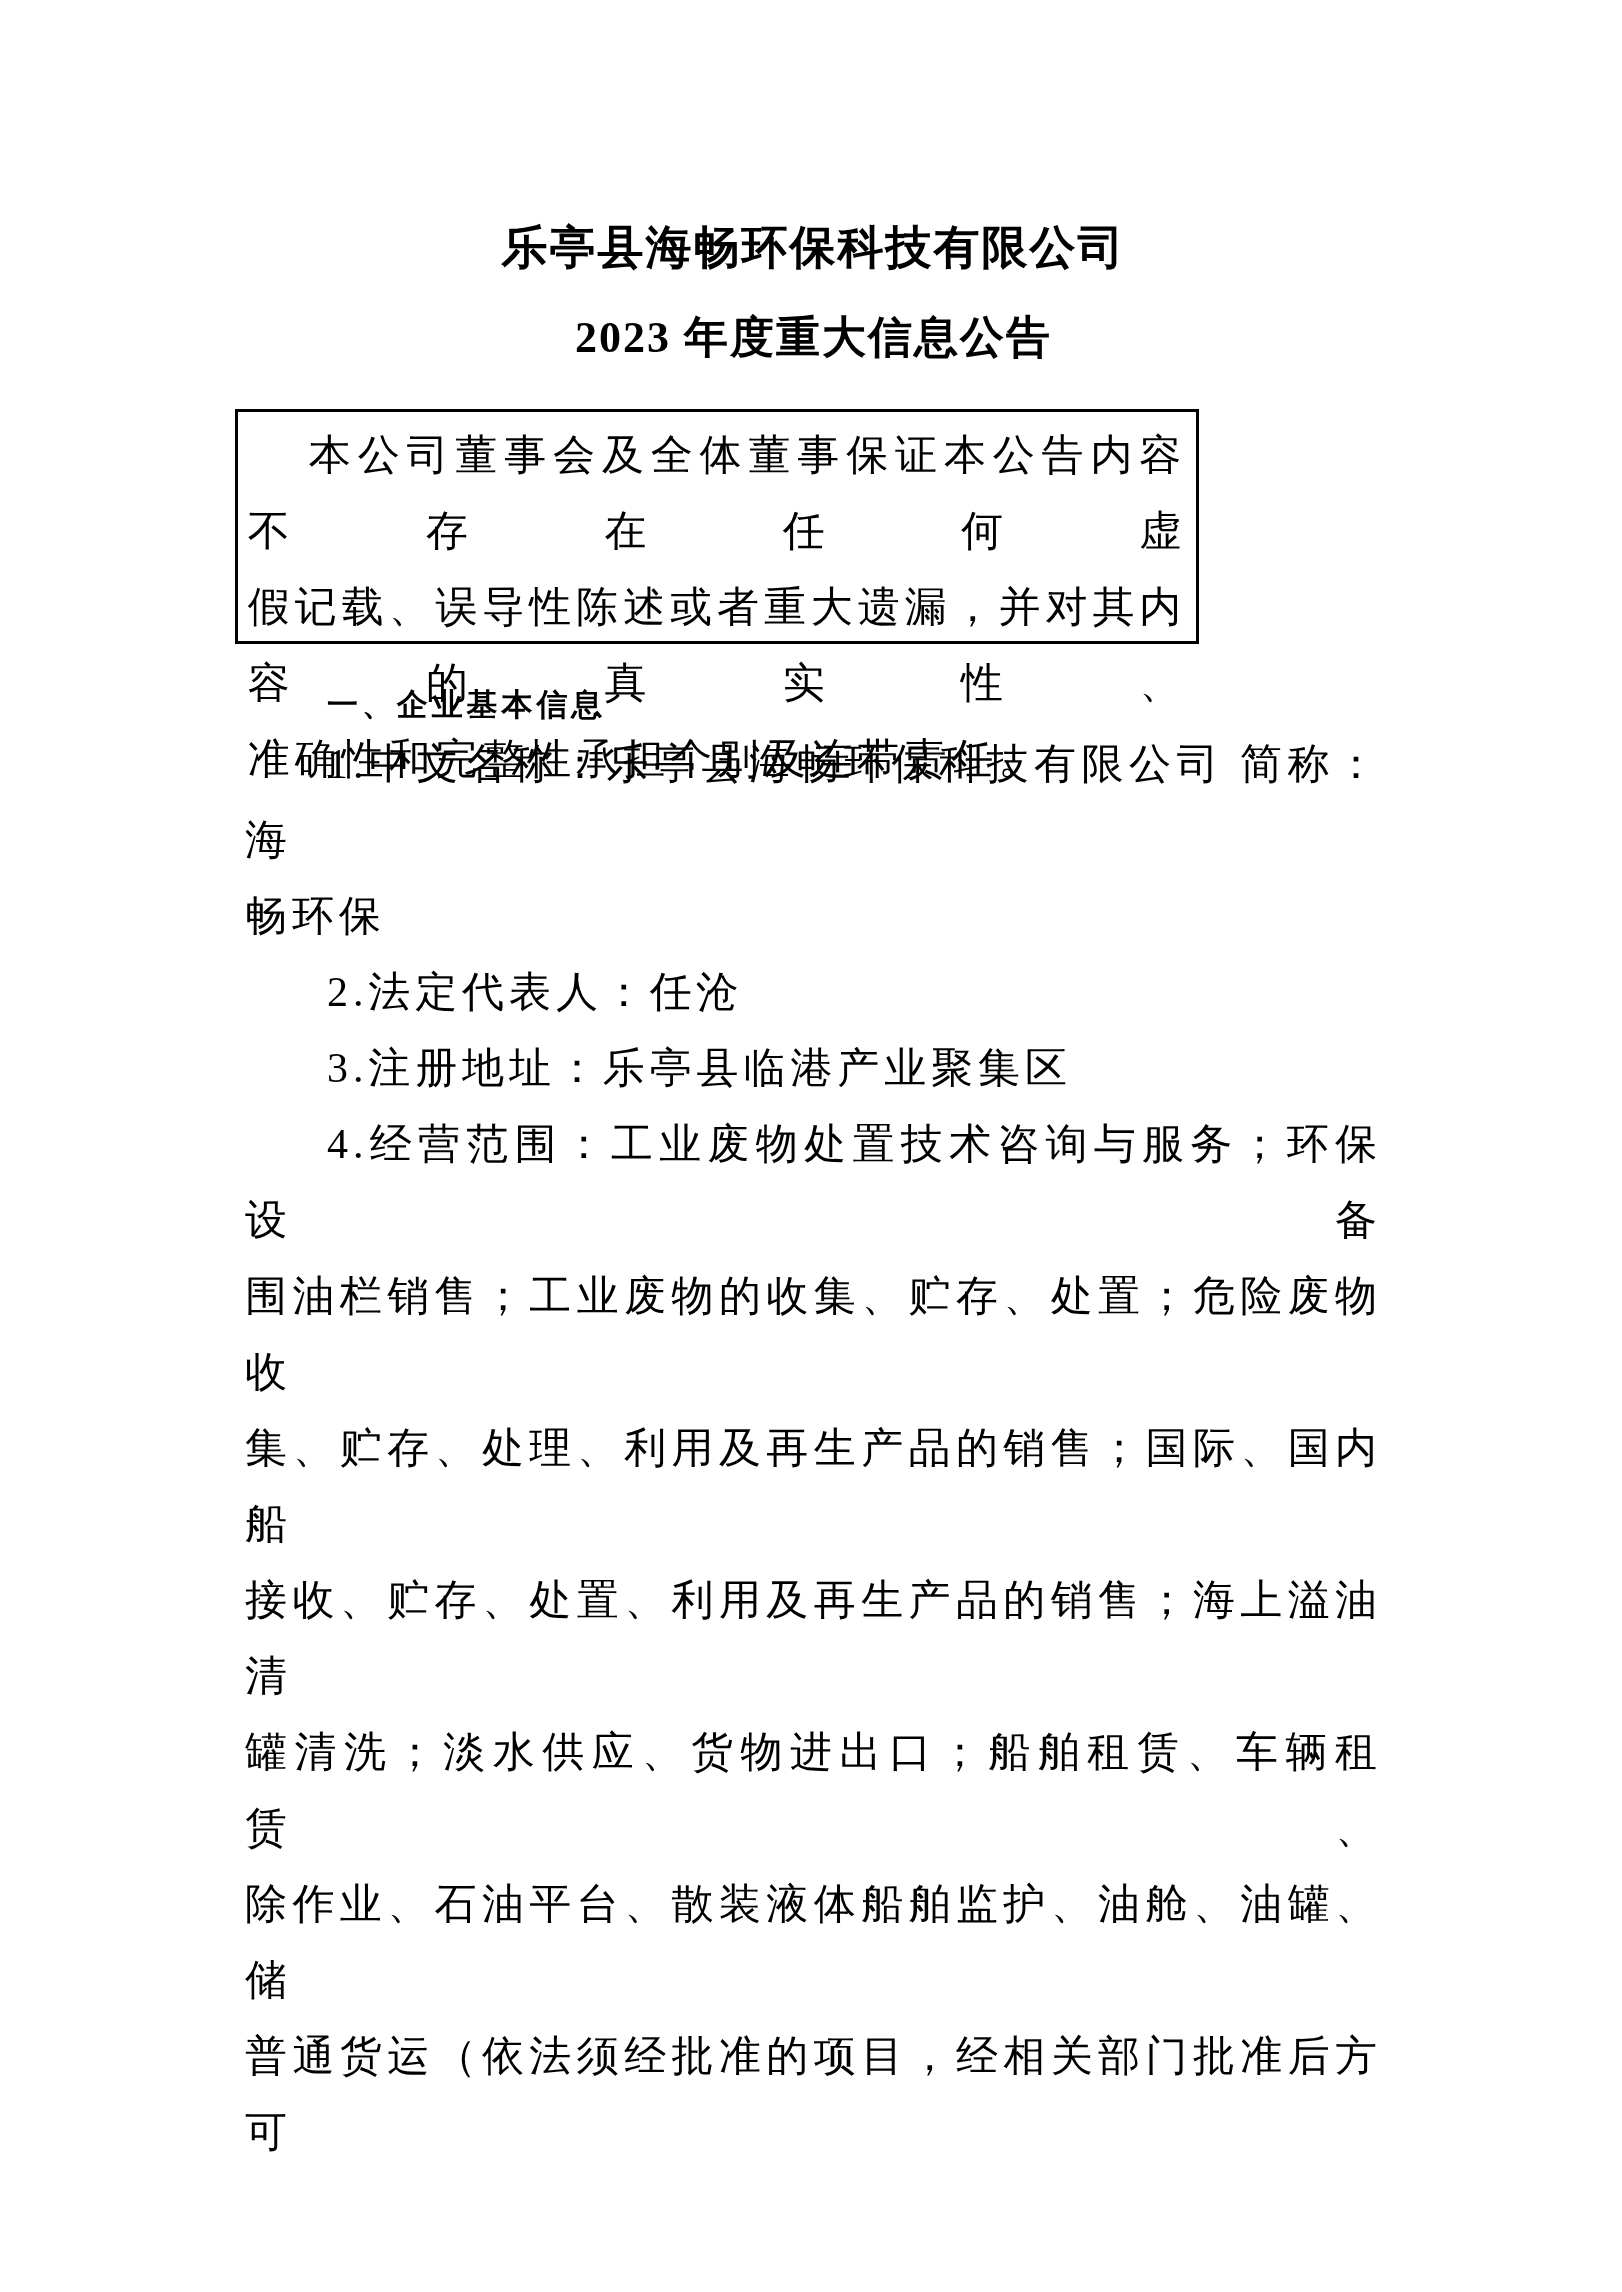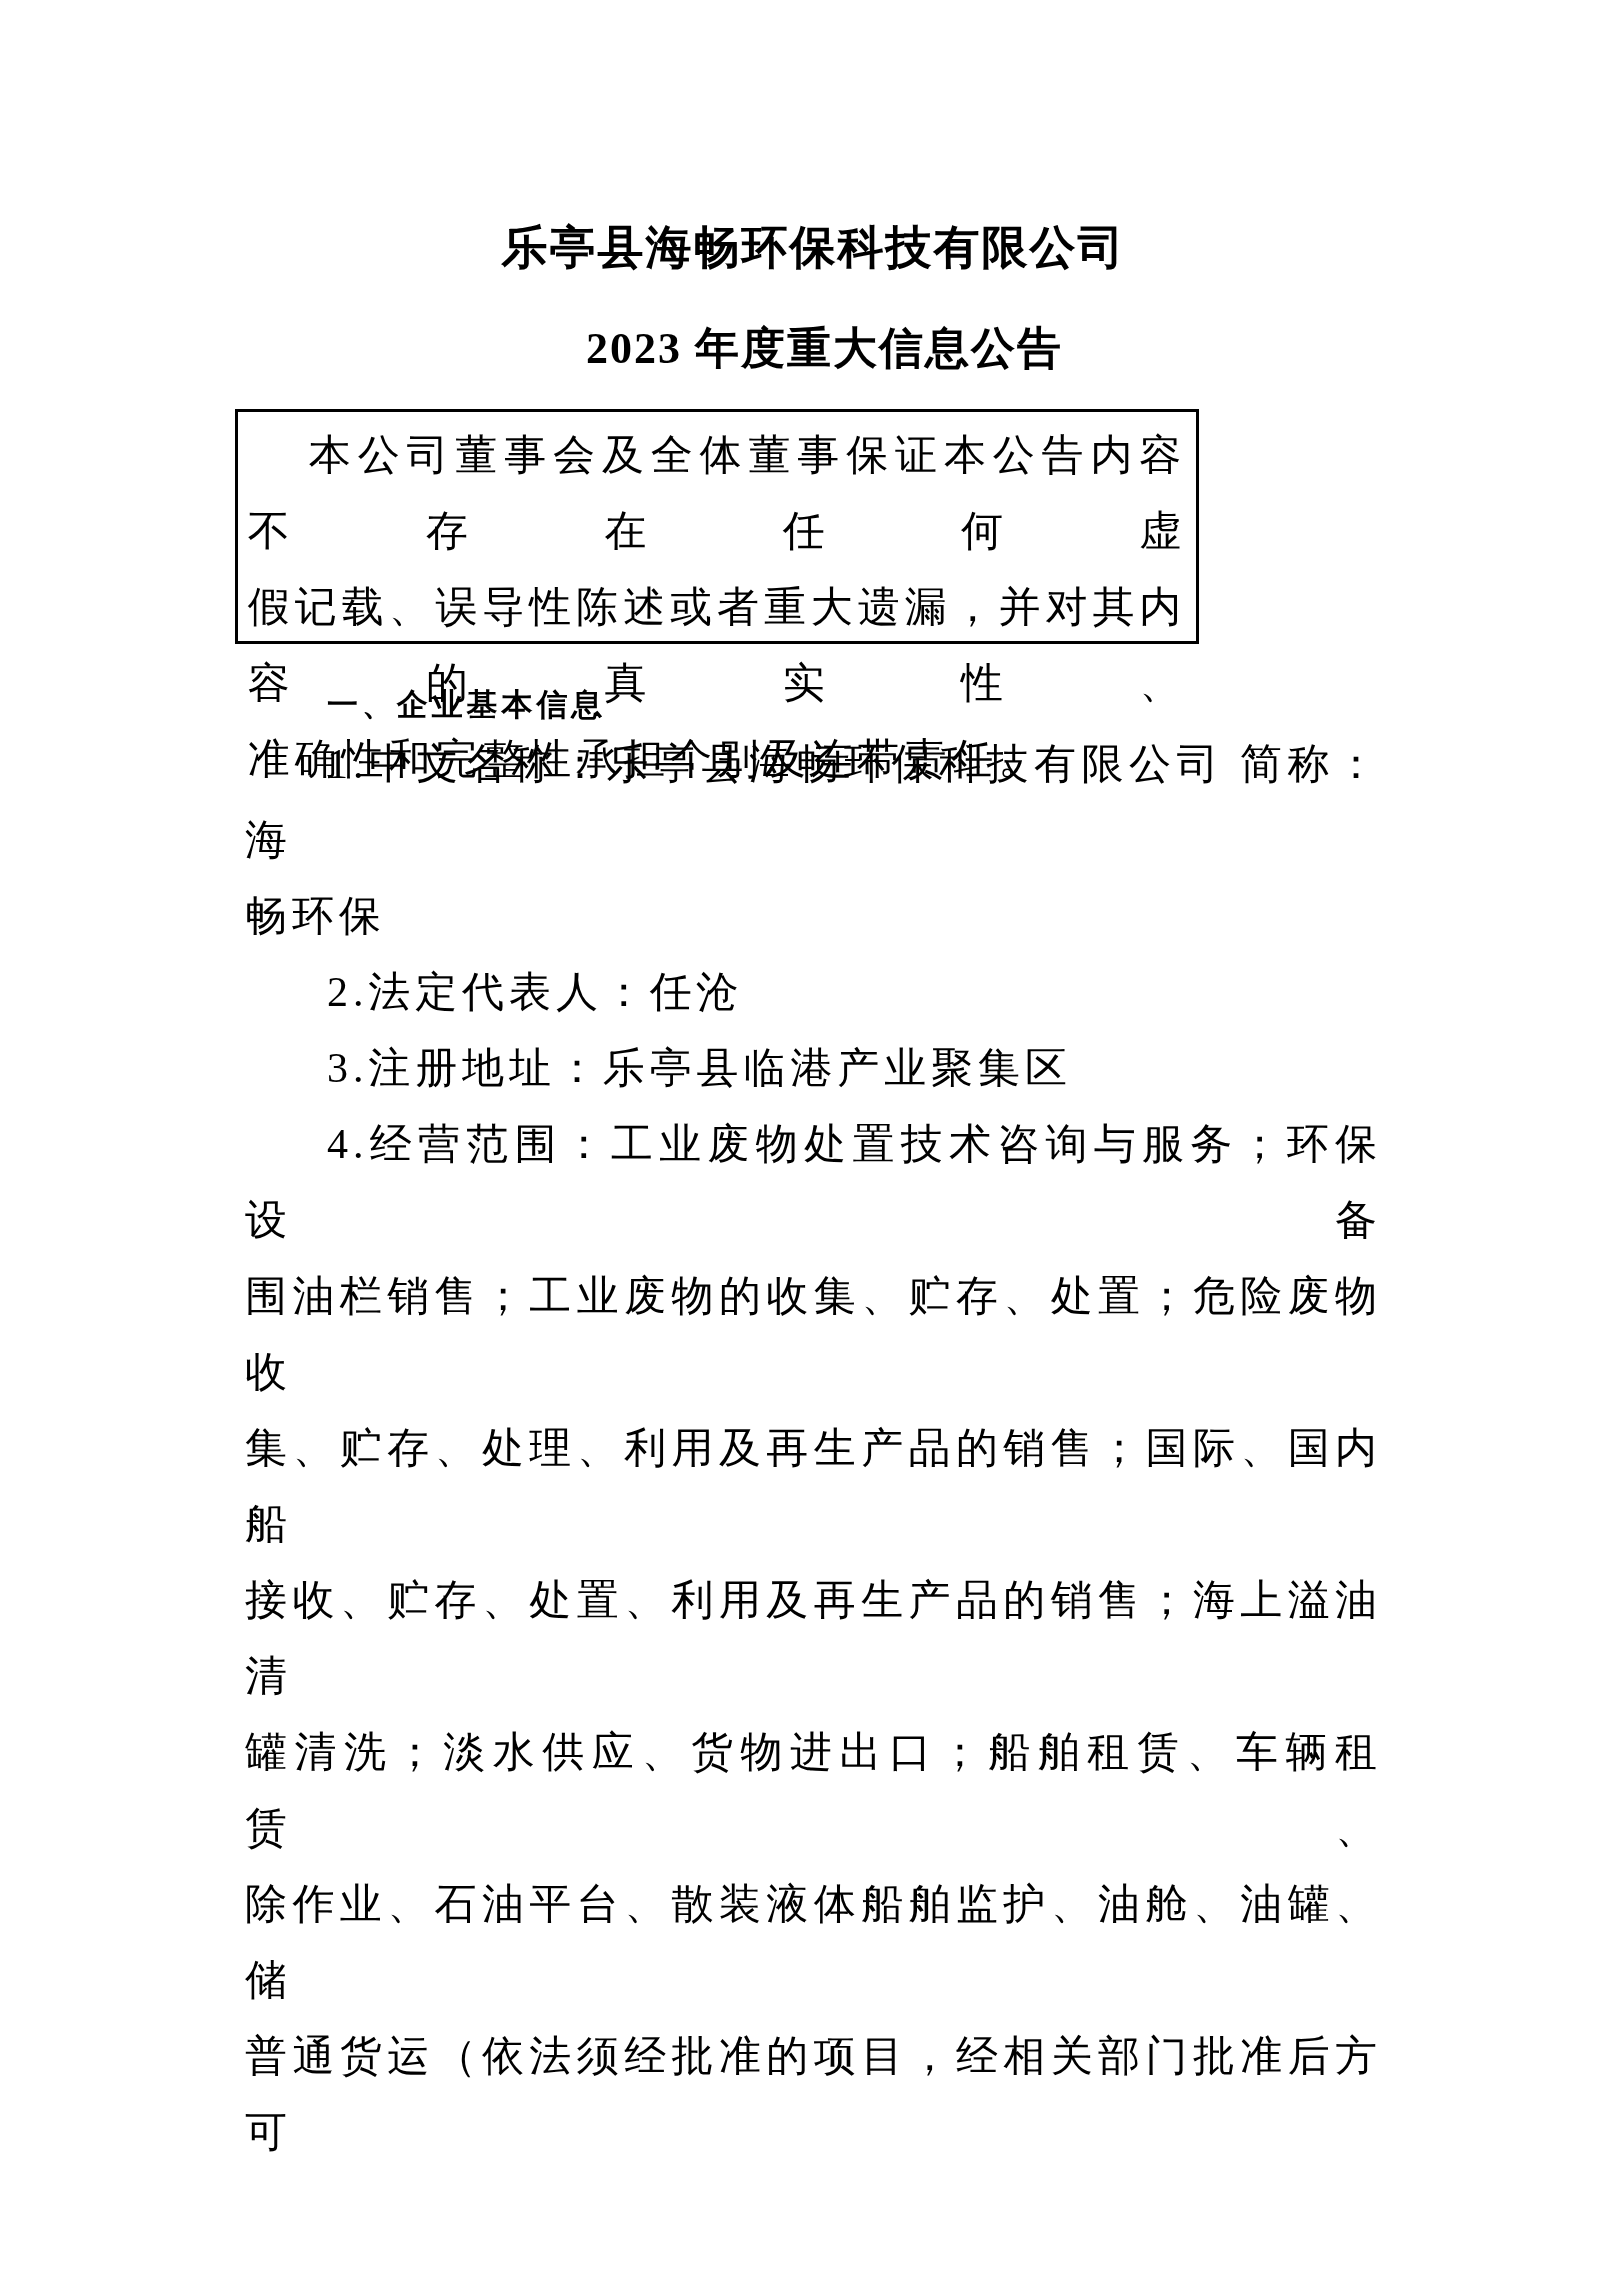--- a/index.html
+++ b/index.html
@@ -26,21 +26,21 @@
     line-height: 59px;
     font-weight: bold;
     text-align: center;
     letter-spacing: 2px;
   }
   .doc-subtitle {
     position: absolute;
     top: 308px;
     left: 245px;
     width: 1137px;
-    margin: 11px;
+    margin: 0;
     font-size: 44px;
     line-height: 59px;
     font-weight: bold;
     text-align: center;
     letter-spacing: 2px;
   }
   .disclaimer-box {
     position: absolute;
     top: 409px;
     left: 235px;

